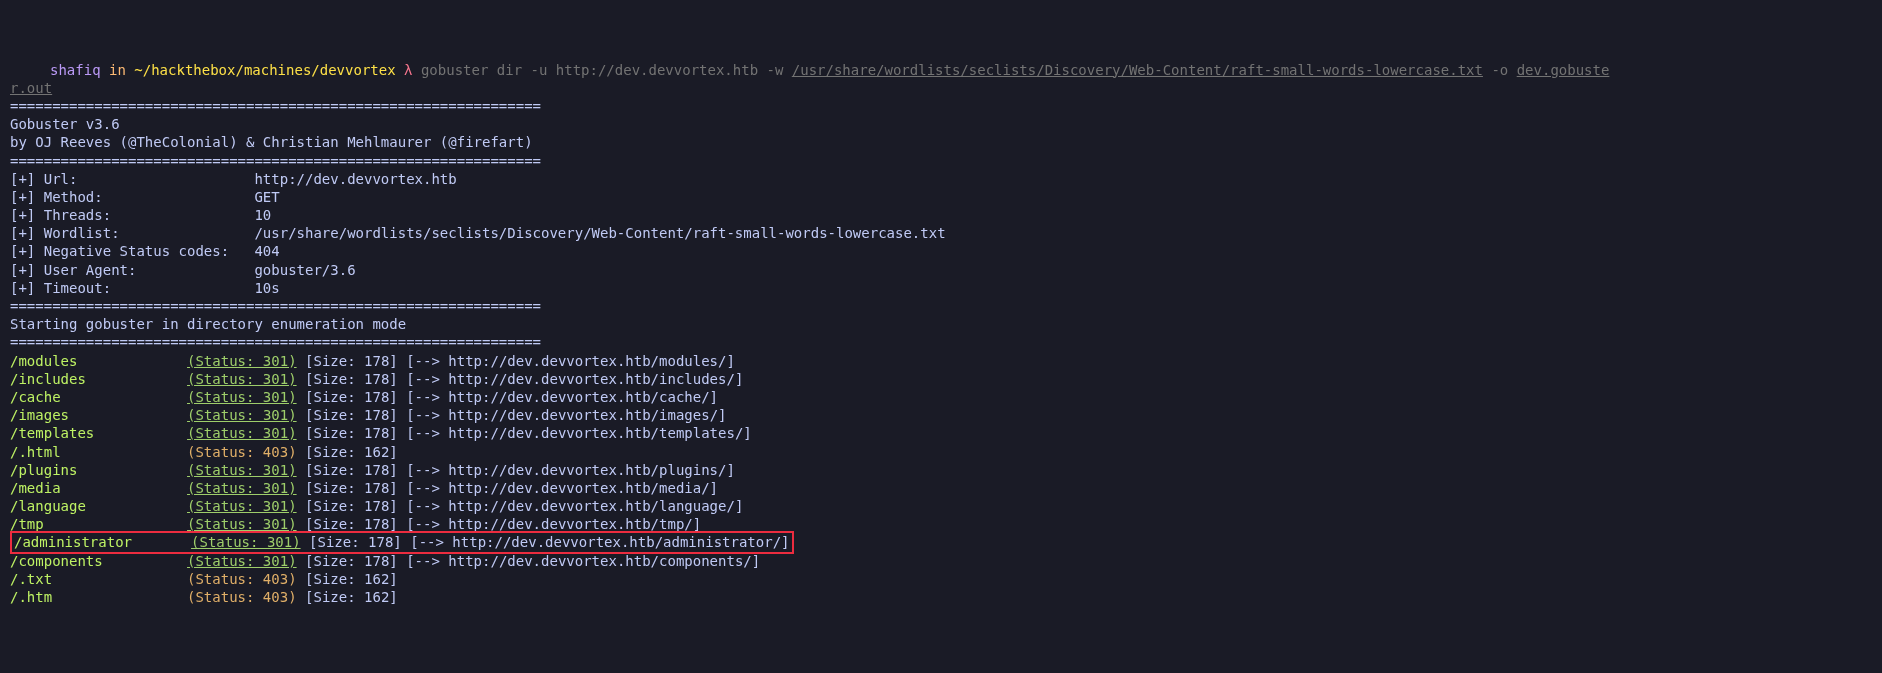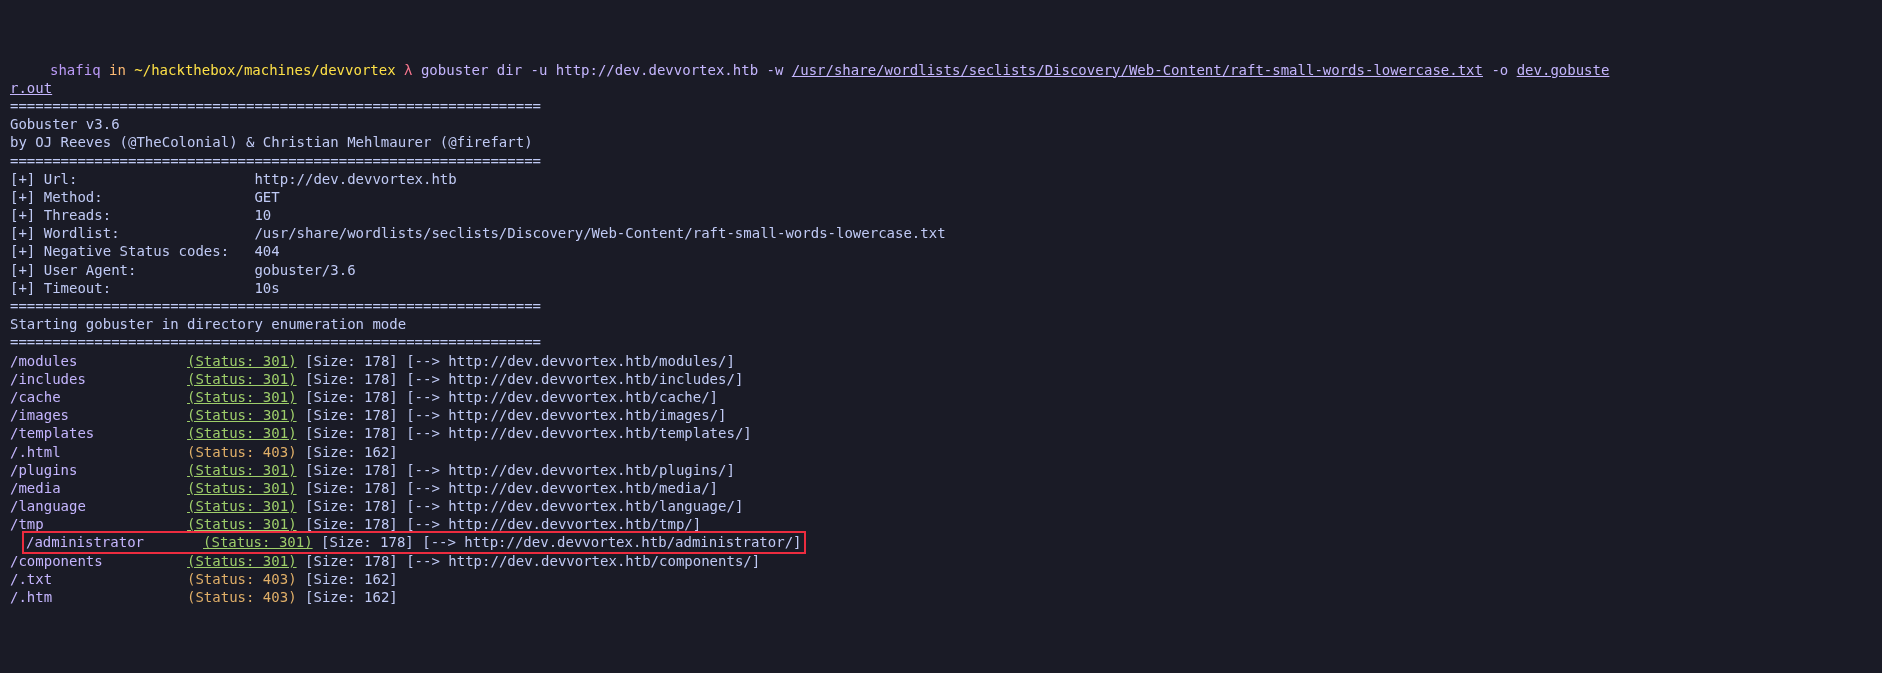--- a/index.html
+++ b/index.html
@@ -9,31 +9,31 @@
     font-family: "Menlo", "Consolas", "DejaVu Sans Mono", monospace;
     font-size: 14px;
     line-height: 1.3;
     padding: 6px 10px;
     white-space: pre;
   }
   .user   { color: #bb9af7; margin-left: 40px; }
   .in     { color: #fdba74; text-align: center; }
   .path   { color: #fde047; }
   .lambda { color: #f7768e; }
-  .cmd    { color: #c4b5fd; }
+  .cmd    { color: #737373; }
   .ul     { text-decoration: underline; text-align: right; }
   .dim    { color: #c0caf5; }
   .green  { color: #9ece6a; text-decoration: underline; }
   .yellow { color: #e0af68; }
-  .blue   { color: #c4b5fd; text-align: right; }
+  .blue   { color: #bef264; text-align: right; }
   .highlight-box {
     display: inline-block;
     border: 2px solid #ec2c3f;
     padding: 0 2px;
-    margin: -2px 12px;
+    margin: -2px 0;
   }
   .row { display: block; }
 </style>
 </head>
 <body>
 
 
 <div><span class="row"><span class="user">shafiq</span> <span class="in">in</span> <span class="path">~/hackthebox/machines/devvortex</span> <span class="lambda">λ</span> <span class="cmd">gobuster dir -u http://dev.devvortex.htb -w </span><span class="cmd ul">/usr/share/wordlists/seclists/Discovery/Web-Content/raft-small-words-lowercase.txt</span><span class="cmd"> -o </span><span class="cmd ul">dev.gobuste</span></span><span class="row"><span class="cmd ul">r.out</span></span><span class="row dim">===============================================================</span><span class="row dim">Gobuster v3.6</span><span class="row dim">by OJ Reeves (@TheColonial) &amp; Christian Mehlmaurer (@firefart)</span><span class="row dim">===============================================================</span><div id="config-block"><span class="row dim">[+] Url:                     http://dev.devvortex.htb</span><span class="row dim">[+] Method:                  GET</span><span class="row dim">[+] Threads:                 10</span><span class="row dim">[+] Wordlist:                /usr/share/wordlists/seclists/Discovery/Web-Content/raft-small-words-lowercase.txt</span><span class="row dim">[+] Negative Status codes:   404</span><span class="row dim">[+] User Agent:              gobuster/3.6</span><span class="row dim">[+] Timeout:                 10s</span></div><span class="row dim">===============================================================</span><span class="row dim">Starting gobuster in directory enumeration mode</span><span class="row dim">===============================================================</span><div id="results-block"><span class="row"><span class="blue">/modules</span>             <span class="green">(Status: 301)</span> <span class="dim">[Size: 178]</span> <span class="dim">[--&gt; http://dev.devvortex.htb/modules/]</span></span><span class="row"><span class="blue">/includes</span>            <span class="green">(Status: 301)</span> <span class="dim">[Size: 178]</span> <span class="dim">[--&gt; http://dev.devvortex.htb/includes/]</span></span><span class="row"><span class="blue">/cache</span>               <span class="green">(Status: 301)</span> <span class="dim">[Size: 178]</span> <span class="dim">[--&gt; http://dev.devvortex.htb/cache/]</span></span><span class="row"><span class="blue">/images</span>              <span class="green">(Status: 301)</span> <span class="dim">[Size: 178]</span> <span class="dim">[--&gt; http://dev.devvortex.htb/images/]</span></span><span class="row"><span class="blue">/templates</span>           <span class="green">(Status: 301)</span> <span class="dim">[Size: 178]</span> <span class="dim">[--&gt; http://dev.devvortex.htb/templates/]</span></span><span class="row"><span class="blue">/.html</span>               <span class="yellow">(Status: 403)</span> <span class="dim">[Size: 162]</span></span><span class="row"><span class="blue">/plugins</span>             <span class="green">(Status: 301)</span> <span class="dim">[Size: 178]</span> <span class="dim">[--&gt; http://dev.devvortex.htb/plugins/]</span></span><span class="row"><span class="blue">/media</span>               <span class="green">(Status: 301)</span> <span class="dim">[Size: 178]</span> <span class="dim">[--&gt; http://dev.devvortex.htb/media/]</span></span><span class="row"><span class="blue">/language</span>            <span class="green">(Status: 301)</span> <span class="dim">[Size: 178]</span> <span class="dim">[--&gt; http://dev.devvortex.htb/language/]</span></span><span class="row"><span class="blue">/tmp</span>                 <span class="green">(Status: 301)</span> <span class="dim">[Size: 178]</span> <span class="dim">[--&gt; http://dev.devvortex.htb/tmp/]</span></span><span class="row"><span class="highlight-box"><span class="blue">/administrator</span>       <span class="green">(Status: 301)</span> <span class="dim">[Size: 178]</span> <span class="dim">[--&gt; http://dev.devvortex.htb/administrator/]</span></span></span><span class="row"><span class="blue">/components</span>          <span class="green">(Status: 301)</span> <span class="dim">[Size: 178]</span> <span class="dim">[--&gt; http://dev.devvortex.htb/components/]</span></span><span class="row"><span class="blue">/.txt</span>                <span class="yellow">(Status: 403)</span> <span class="dim">[Size: 162]</span></span><span class="row"><span class="blue">/.htm</span>                <span class="yellow">(Status: 403)</span> <span class="dim">[Size: 162]</span></span></div></div>
 
 

